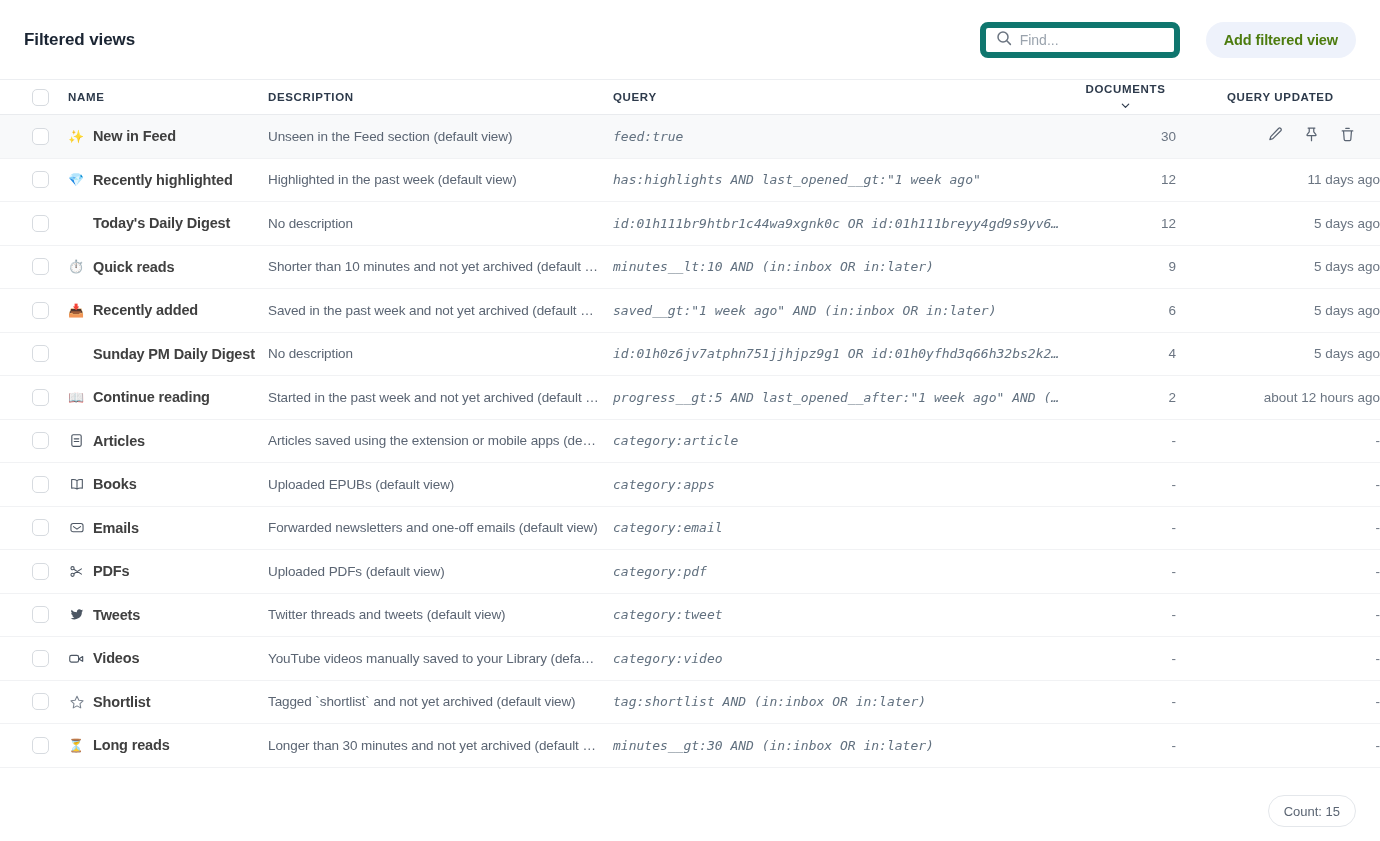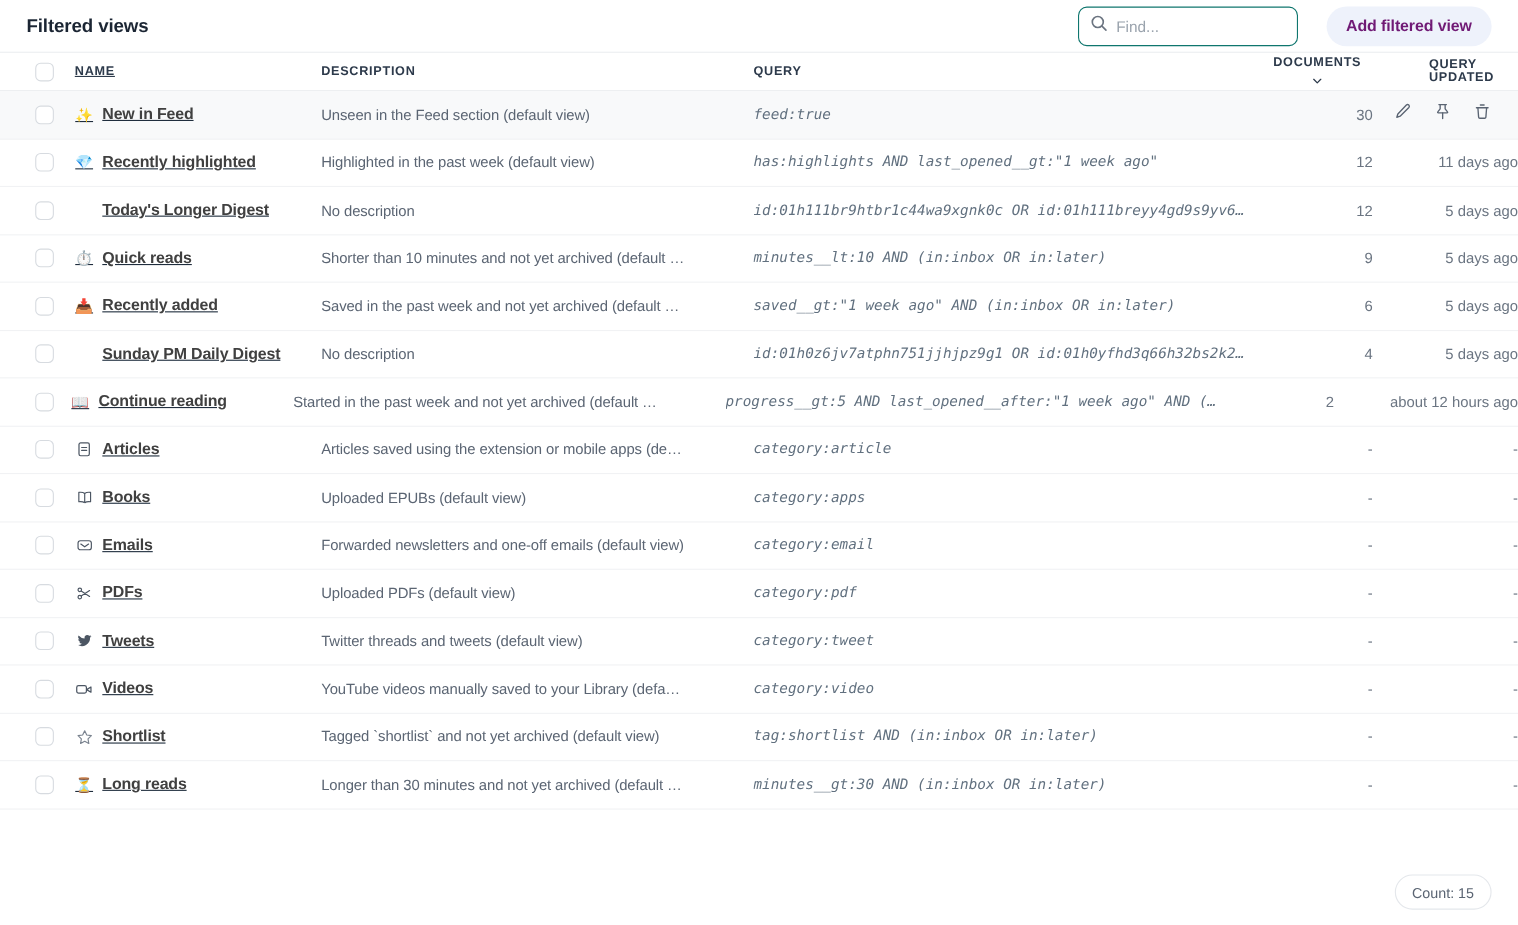--- a/index.html
+++ b/index.html
@@ -6,21 +6,21 @@
   html, body {
     width: 1380px; height: 841px;
     background: #ffffff;
     font-family: "Liberation Sans", sans-serif;
     color: #1f2d3d;
     overflow: hidden;
   }
 
   
   .topbar {
-    height: 48px;
+    height: 80px;
     display: flex;
     align-items: center;
     padding: 0 24px;
     border-bottom: 1px solid #eceef1;
     position: relative;
   }
   .page-title {
     font-size: 17px;
     font-weight: 700;
     color: #1b2533;
@@ -28,42 +28,42 @@
   }
   .topbar-right {
     margin-left: auto;
     display: flex;
     align-items: center;
     gap: 26px;
   }
   .search-box {
     width: 200px;
     height: 36px;
-    border: 1px solid #0f766e;
+    border: 6px solid #0f766e;
     border-radius: 8px;
     display: flex;
     align-items: center;
     padding: 0 10px;
     gap: 8px;
     background: #fff;
   }
   .search-box svg { flex: 0 0 auto; }
   .search-input {
     border: none;
     outline: none;
     font-size: 14px;
     font-family: "Liberation Sans", sans-serif;
     color: #4b5563;
     width: 100%;
     background: transparent;
   }
   .search-input::placeholder { color: #9aa3ad; }
   .add-btn {
     background: #eef2fb;
-    color: #701a75;
+    color: #4d7c0f;
     border: none;
     border-radius: 20px;
     height: 36px;
     padding: 0 18px;
     font-size: 14.5px;
     font-weight: 600;
     font-family: "Liberation Sans", sans-serif;
     cursor: pointer;
     letter-spacing: -0.1px;
   }
@@ -77,23 +77,23 @@
     height: 43.5px;
     position: relative;
   }
   .row.header {
     height: 35px;
     border-bottom: 1px solid #e9ebee;
   }
   .row.hovered { background: #f8f9fa; }
 
   .c-check { width: 68px; display: flex; align-items: center; padding-left: 32px; }
-  .c-name  { width: 224px; display: flex; align-items: center; gap: 8px; text-decoration: underline; }
+  .c-name  { width: 200px; display: flex; align-items: center; gap: 8px; }
   .c-desc  { width: 345px; padding-right: 14px; }
-  .c-query { width: 462px; padding-right: 14px; margin-left: 48px; }
+  .c-query { width: 462px; padding-right: 14px; }
   .c-docs  { width: 110px; text-align: right; padding-right: 9px; }
   .c-upd   { flex: 1; padding-left: 42px; position: relative; }
 
   .row.header .c-name,
   .row.header .c-desc,
   .row.header .c-query,
   .row.header .c-docs,
   .row.header .c-upd {
     font-size: 11.5px;
     font-weight: 700;
@@ -283,21 +283,21 @@
         <div class="c-upd">
           <span class="upd-text">11 days ago</span>
         </div>
       </div>
       <div class="row">
         <div class="c-check">
           <div class="checkbox"></div>
         </div>
         <div class="c-name">
           <span class="name-icon"></span>
-          <span class="name-text">Today's Longer Digest</span>
+          <span class="name-text">Today's Daily Digest</span>
         </div>
         <div class="c-desc">
           <span class="desc-text">No description</span>
         </div>
         <div class="c-query">
           <span class="query-text">id:01h111br9htbr1c44wa9xgnk0c OR id:01h111breyy4gd9s9yv66wb…</span>
         </div>
         <div class="c-docs">
           <span class="docs-text">12</span>
         </div>

